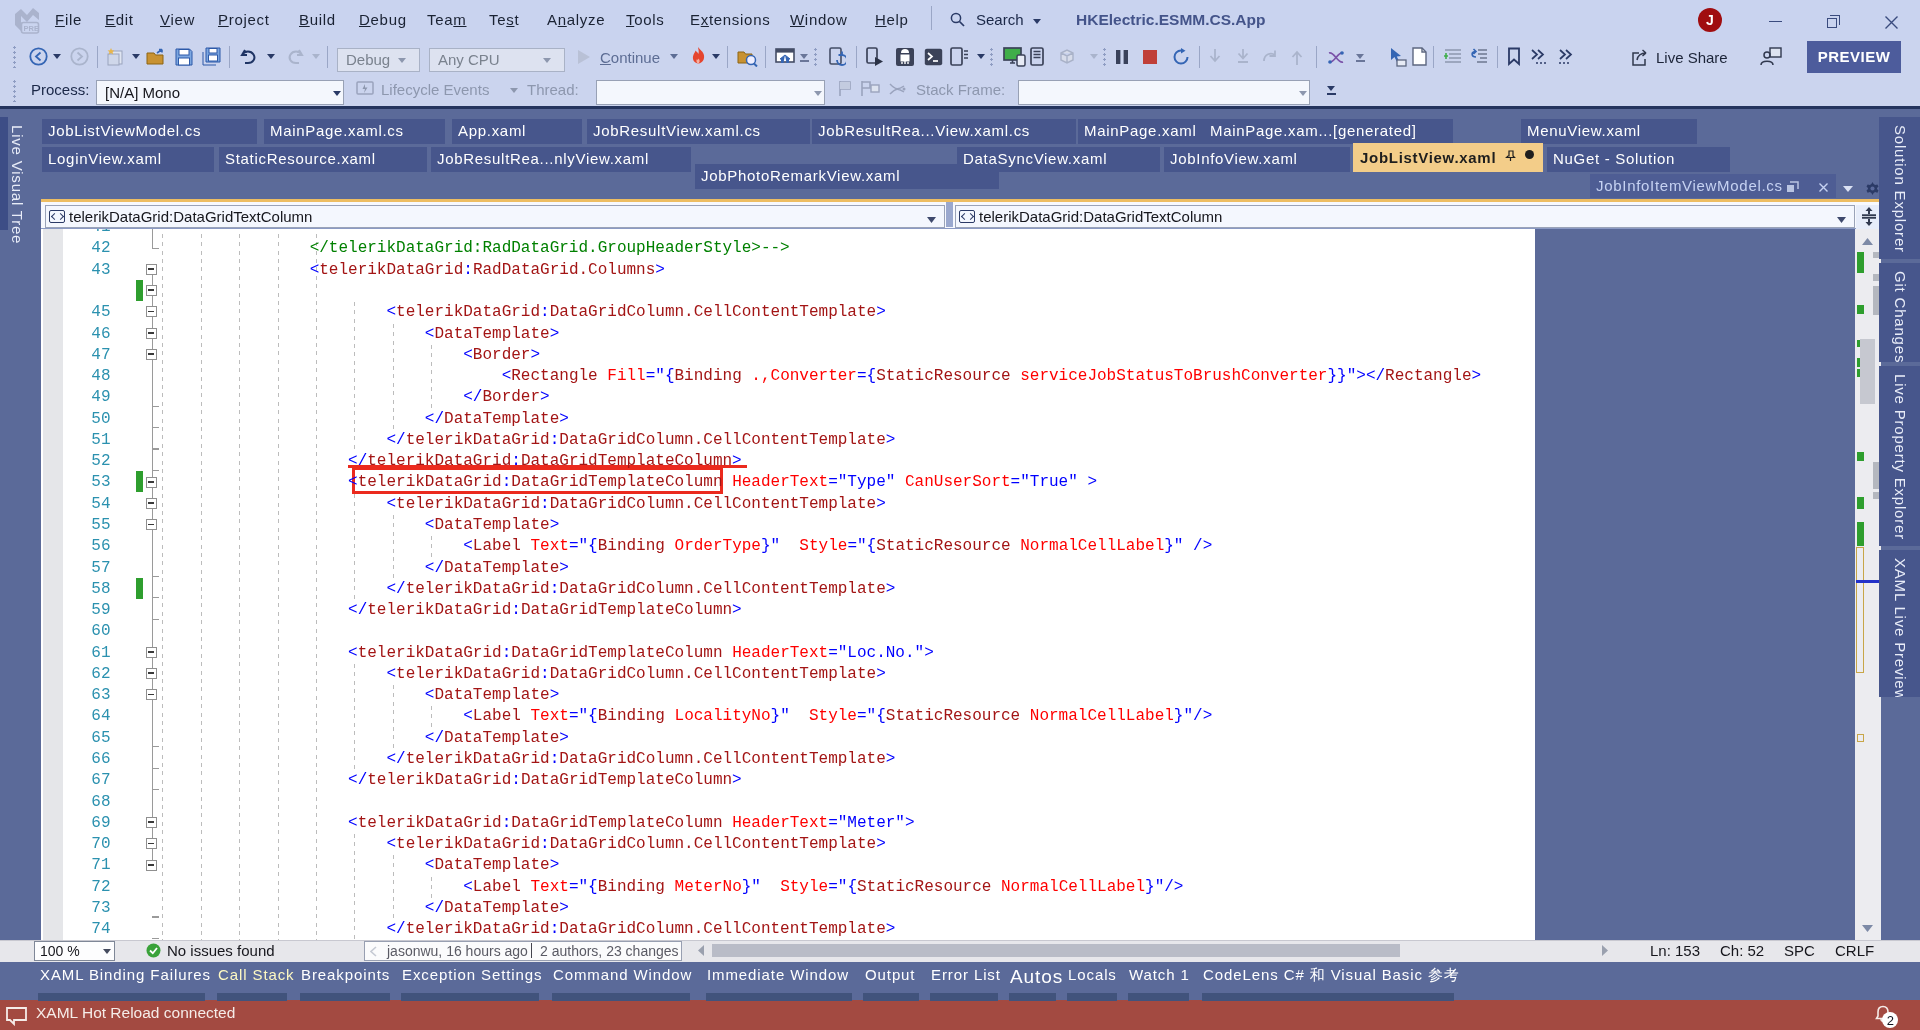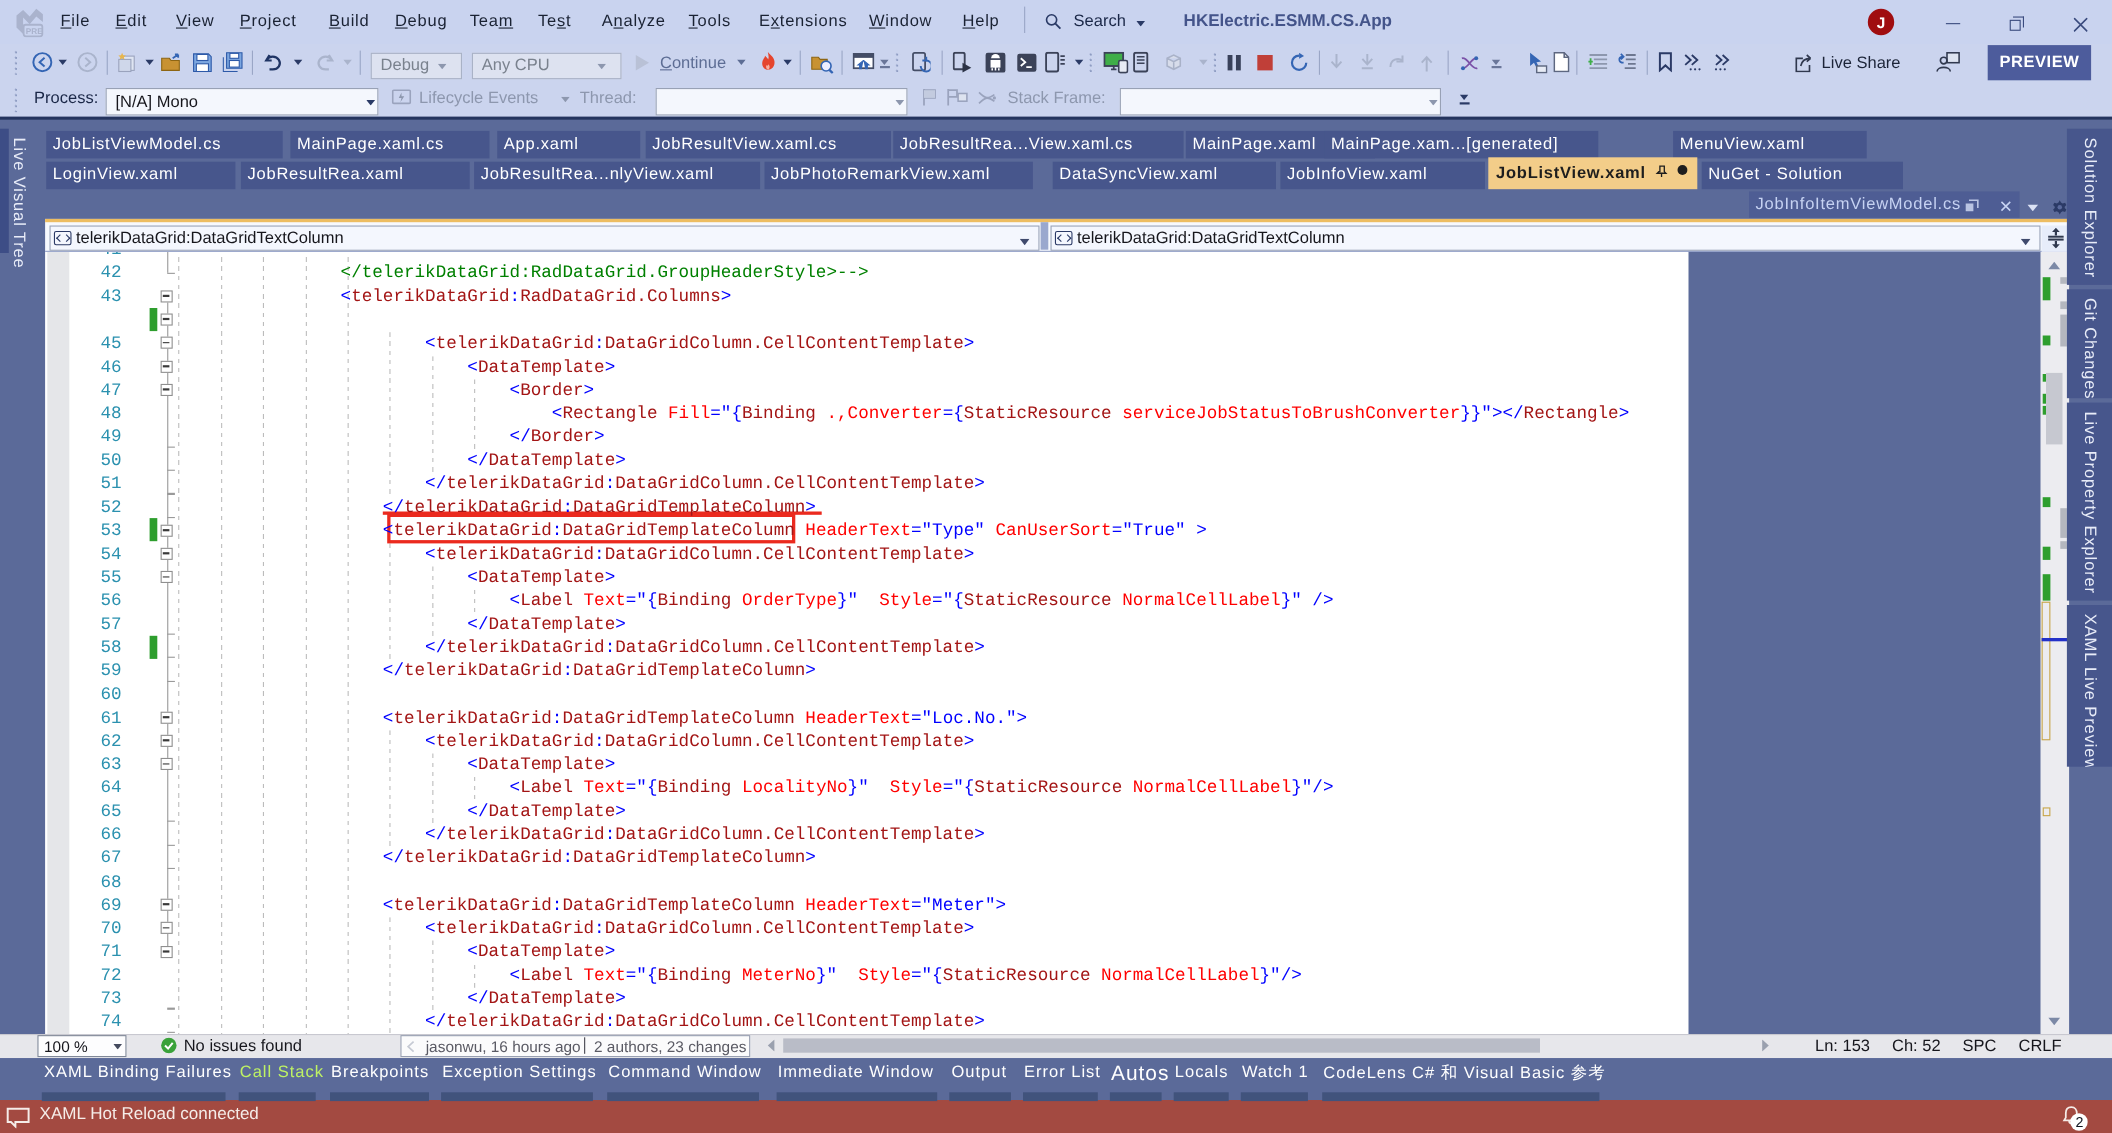--- a/index.html
+++ b/index.html
@@ -353,23 +353,23 @@
     </div>
     <div class="tab" style="left:42px;top:119px;width:215px">JobListViewModel.cs</div>
     <div class="tab" style="left:264px;top:119px;width:181px">MainPage.xaml.cs</div>
     <div class="tab" style="left:452px;top:119px;width:130px">App.xaml</div>
     <div class="tab" style="left:587px;top:119px;width:223px">JobResultView.xaml.cs</div>
     <div class="tab" style="left:812px;top:119px;width:264px">JobResultRea...View.xaml.cs</div>
     <div class="tab" style="left:1078px;top:119px;width:172px">MainPage.xaml</div>
     <div class="tab" style="left:1204px;top:119px;width:249px">MainPage.xam...[generated]</div>
     <div class="tab" style="left:1521px;top:119px;width:176px">MenuView.xaml</div>
     <div class="tab" style="left:42px;top:147px;width:172px">LoginView.xaml</div>
-    <div class="tab" style="left:219px;top:147px;width:208px">JobResultRea.xaml</div>
+    <div class="tab" style="left:219px;top:147px;width:208px">StaticResource.xaml</div>
     <div class="tab" style="left:431px;top:147px;width:260px">JobResultRea...nlyView.xaml</div>
-    <div class="tab" style="left:695px;top:147px;width:244px">JobPhotoRemarkView.xaml</div>
+    <div class="tab" style="left:695px;top:164px;width:304px">JobPhotoRemarkView.xaml</div>
     <div class="tab" style="left:957px;top:147px;width:203px">DataSyncView.xaml</div>
     <div class="tab" style="left:1164px;top:147px;width:186px">JobInfoView.xaml</div>
     <div class="tab act" style="left:1353px;top:142.5px;width:190px">JobListView.xaml<svg width="13" height="13" viewBox="0 0 13 13" style="position:absolute;left:151px;top:7px">
         <path d="M5 1 L9 1 L9 6 L10.5 7.5 L2.5 7.5 L4 6 L5 6 Z M6.5 7.5 L6.5 11" stroke="#1e1e1e" fill="none" stroke-width="1.2"></path>
       </svg><span style="position:absolute;left:172px;top:7px;width:9px;height:9px;border-radius:50%;background:#1e1e1e"></span></div>
     <div class="tab" style="left:1547px;top:147px;width:183px">NuGet - Solution</div>
     <div class="tab f" style="left:1590px;top:174px;width:246px;color:#c6d2f2">JobInfoItemViewModel.cs<svg width="14" height="13" viewBox="0 0 14 13" style="position:absolute;left:196px;top:6px">
         <path d="M1 5 L8 5 L8 12 L1 12 Z" fill="#b9c4e2"></path>
         <path d="M4 2 L12 2 L12 9" stroke="#b9c4e2" fill="none" stroke-width="1.5"></path>
       </svg><svg width="11" height="11" viewBox="0 0 11 11" style="position:absolute;left:228px;top:8px">
@@ -653,21 +653,21 @@
     <div style="position:absolute;left:712px;top:944px;width:688px;height:13px;background:#b9bcc7"></div>
     <svg width="8" height="11" viewBox="0 0 8 11" style="position:absolute;left:1601px;top:945px">
       <path d="M1 0 L7 5.5 L1 11 Z" fill="#9aa0ae"></path>
     </svg>
     <span style="position:absolute;left:1650px;top:942px;font-size:15px;color:#16161c">Ln: 153</span>
     <span style="position:absolute;left:1720px;top:942px;font-size:15px;color:#16161c">Ch: 52</span>
     <span style="position:absolute;left:1784px;top:942px;font-size:15px;color:#16161c">SPC</span>
     <span style="position:absolute;left:1835px;top:942px;font-size:15px;color:#16161c">CRLF</span>
 <span style="position:absolute;left:40px;top:966px;font-size:15px;letter-spacing:0.9px;color:#fff">XAML Binding Failures</span>
     <div style="position:absolute;left:38px;top:992.5px;width:167px;height:8px;background:#41537c"></div>
-    <span style="position:absolute;left:218px;top:966px;font-size:15px;letter-spacing:0.9px;color:#bef264">Call Stack</span>
+    <span style="position:absolute;left:218px;top:966px;font-size:15px;letter-spacing:0.9px;color:#fef9c3">Call Stack</span>
     <div style="position:absolute;left:217px;top:992.5px;width:70px;height:8px;background:#41537c"></div>
     <span style="position:absolute;left:301px;top:966px;font-size:15px;letter-spacing:0.9px;color:#fff">Breakpoints</span>
     <div style="position:absolute;left:300px;top:992.5px;width:90px;height:8px;background:#41537c"></div>
     <span style="position:absolute;left:402px;top:966px;font-size:15px;letter-spacing:0.9px;color:#fff">Exception Settings</span>
     <div style="position:absolute;left:401px;top:992.5px;width:138px;height:8px;background:#41537c"></div>
     <span style="position:absolute;left:553px;top:966px;font-size:15px;letter-spacing:0.9px;color:#fff">Command Window</span>
     <div style="position:absolute;left:552px;top:992.5px;width:138px;height:8px;background:#41537c"></div>
     <span style="position:absolute;left:707px;top:966px;font-size:15px;letter-spacing:0.9px;color:#fff">Immediate Window</span>
     <div style="position:absolute;left:706px;top:992.5px;width:146px;height:8px;background:#41537c"></div>
     <span style="position:absolute;left:865px;top:966px;font-size:15px;letter-spacing:0.9px;color:#fff">Output</span>

